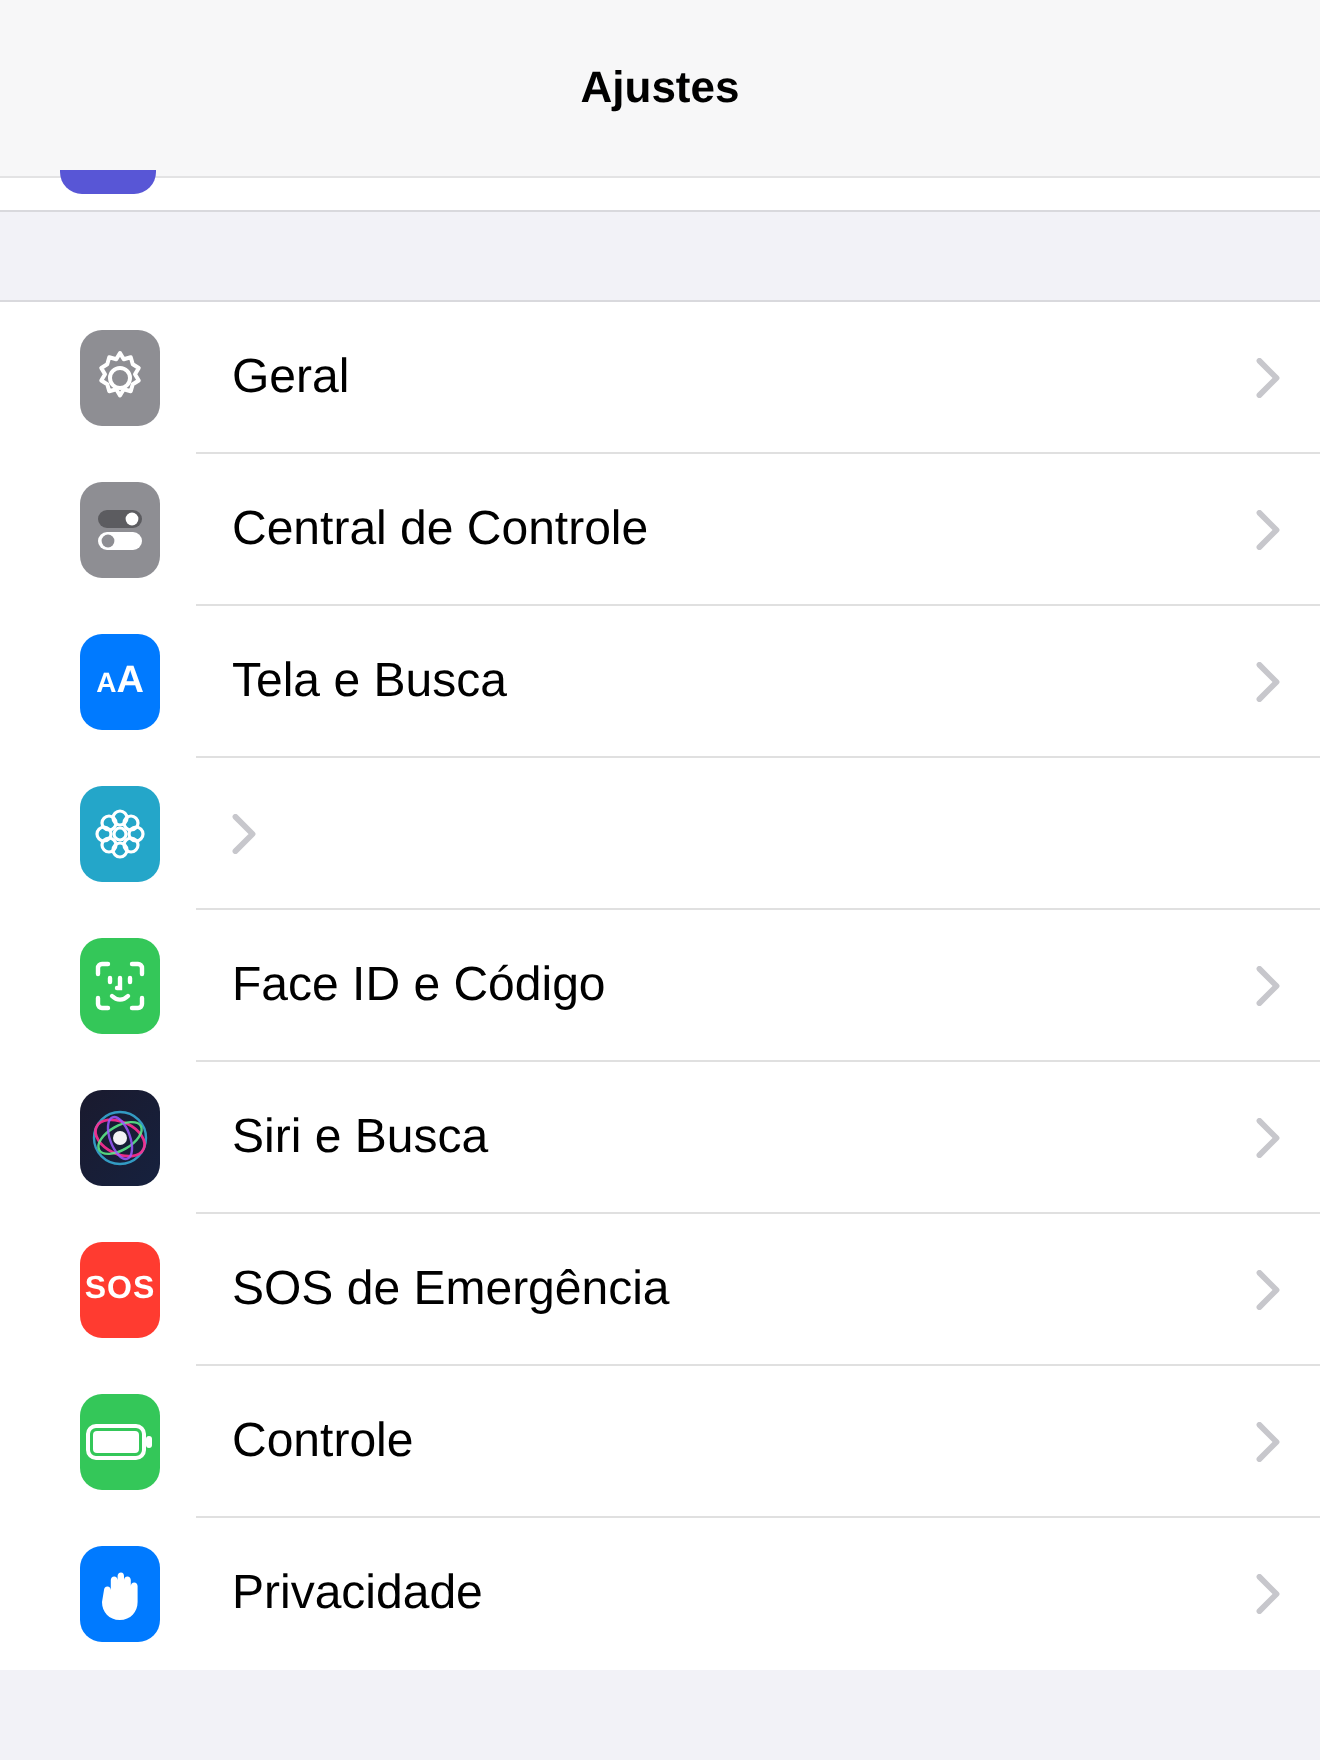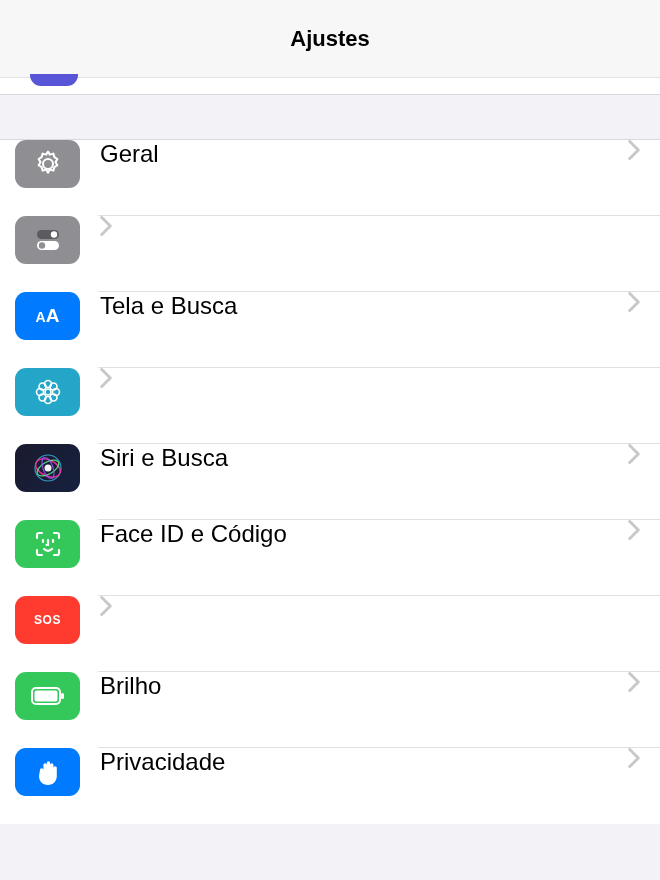--- a/index.html
+++ b/index.html
@@ -4,21 +4,21 @@
   <style>
     * { margin: 0; padding: 0; box-sizing: border-box; }
     body {
       font-family: -apple-system, BlinkMacSystemFont, "Segoe UI", Helvetica, Arial, sans-serif;
       background: #f2f2f7;
       width: 660px;
       height: 880px;
       overflow: hidden;
     }
     .header {
-      height: 78px;
+      height: 89px;
       background: #f7f7f8;
       display: flex;
       align-items: center;
       justify-content: center;
       border-bottom: 1px solid rgba(0,0,0,0.08);
     }
     .header-title {
       font-size: 22px;
       font-weight: 600;
       color: #000;
@@ -44,66 +44,66 @@
       background: #f2f2f7;
       border-top: 1px solid rgba(0,0,0,0.1);
       border-bottom: 1px solid rgba(0,0,0,0.1);
     }
     .section {
       background: #fff;
     }
     .row {
       height: 76px;
       display: flex;
-      align-items: flex-start;
-      padding-left: 15px;
+      align-items: center;
+      padding-left: 40px;
       padding-right: 20px;
       position: relative;
       cursor: pointer;
     }
     .row::after {
       content: "";
       position: absolute;
       bottom: 0;
       left: 98px;
       right: 0;
       height: 1px;
       background: rgba(0,0,0,0.12);
     }
     .row:last-child::after { display: none; }
     .icon-box {
-      width: 65px;
+      width: 40px;
       height: 48px;
       border-radius: 11px;
       display: flex;
       align-items: center;
       justify-content: center;
       flex-shrink: 0;
-      margin-right: 20px;
+      margin-right: 36px;
     }
     .label {
       flex: 1;
       font-size: 24px;
       color: #000;
     }
     .chevron {
       color: #c7c7cc;
       font-size: 22px;
     }
     .chevron svg { display: block; }
     
     .bg-gray { background: #8e8e93; }
     .bg-blue { background: #007aff; }
     .bg-cyan { background: #24a6c9; }
     .bg-green { background: #34c759; }
     .bg-red { background: #ff3b30; }
     .bg-dark { background: linear-gradient(135deg, #1a1a2e 0%, #16213e 100%); }
     .sos-text {
       color: #fff;
-      font-size: 12px;
+      font-size: 16px;
       font-weight: 700;
       letter-spacing: 0.5px;
     }
     .aa-text {
       color: #fff;
       font-size: 19px;
       font-weight: 600;
     }
     .aa-text .small { font-size: 14px; }
     svg { display: block; }
@@ -142,20 +142,21 @@
 
   <div class="row">
     <div class="icon-box bg-gray">
       <svg width="32" height="32" viewBox="0 0 32 32">
         <rect x="5" y="6" width="22" height="9" rx="4.5" fill="#5c5c60"></rect>
         <circle cx="22" cy="10.5" r="3.2" fill="#fff"></circle>
         <rect x="5" y="17" width="22" height="9" rx="4.5" fill="#fff"></rect>
         <circle cx="10" cy="21.5" r="3.2" fill="#8e8e93"></circle>
       </svg>
     </div>
+    <div class="label">Central de Controle</div>
     <div class="chevron">
       <svg width="12" height="20" viewBox="0 0 8 14">
           <path d="M1 1l6 6-6 6" stroke="#c7c7cc" stroke-width="2" fill="none" stroke-linecap="round" stroke-linejoin="round"></path>
         </svg>
     </div>
   </div>
 
   <div class="row">
     <div class="icon-box bg-blue">
       <span class="aa-text"><span class="small">A</span>A</span>
@@ -186,72 +187,73 @@
       </svg>
     </div>
     <div class="chevron">
       <svg width="12" height="20" viewBox="0 0 8 14">
           <path d="M1 1l6 6-6 6" stroke="#c7c7cc" stroke-width="2" fill="none" stroke-linecap="round" stroke-linejoin="round"></path>
         </svg>
     </div>
   </div>
 
   <div class="row">
+    <div class="icon-box bg-green">
+      <svg width="32" height="32" viewBox="0 0 32 32" fill="none" stroke="#fff" stroke-width="2.2" stroke-linecap="round">
+        <path d="M5 10V7a2 2 0 012-2h3M27 10V7a2 2 0 00-2-2h-3M5 22v3a2 2 0 002 2h3M27 22v3a2 2 0 01-2 2h-3"></path>
+        <path d="M11 12v2M21 12v2M16 12v5h-1.5M12 21c1.2 1.2 2.6 1.8 4 1.8s2.8-.6 4-1.8"></path>
+      </svg>
+    </div>
+    <div class="label">Face ID e Código</div>
+    <div class="chevron">
+      <svg width="12" height="20" viewBox="0 0 8 14">
+          <path d="M1 1l6 6-6 6" stroke="#c7c7cc" stroke-width="2" fill="none" stroke-linecap="round" stroke-linejoin="round"></path>
+        </svg>
+    </div>
+  </div>
+
+  <div class="row">
     <div class="icon-box bg-dark">
       <svg width="40" height="40" viewBox="0 0 40 40">
         <circle cx="20" cy="20" r="13" fill="none" stroke="#3fd0ff" stroke-width="1.2" opacity="0.7"></circle>
         <ellipse cx="20" cy="20" rx="13" ry="8" fill="none" stroke="#ff2d92" stroke-width="1.4" opacity="0.9" transform="rotate(25 20 20)"></ellipse>
         <ellipse cx="20" cy="20" rx="12" ry="6" fill="none" stroke="#5ef38c" stroke-width="1.2" opacity="0.85" transform="rotate(-30 20 20)"></ellipse>
         <ellipse cx="20" cy="20" rx="11" ry="5" fill="none" stroke="#9b59ff" stroke-width="1.2" opacity="0.85" transform="rotate(70 20 20)"></ellipse>
         <circle cx="20" cy="20" r="3.5" fill="#fff" opacity="0.95"></circle>
       </svg>
     </div>
     <div class="label">Siri e Busca</div>
     <div class="chevron">
       <svg width="12" height="20" viewBox="0 0 8 14">
           <path d="M1 1l6 6-6 6" stroke="#c7c7cc" stroke-width="2" fill="none" stroke-linecap="round" stroke-linejoin="round"></path>
         </svg>
     </div>
   </div>
 
   <div class="row">
-    <div class="icon-box bg-green">
-      <svg width="32" height="32" viewBox="0 0 32 32" fill="none" stroke="#fff" stroke-width="2.2" stroke-linecap="round">
-        <path d="M5 10V7a2 2 0 012-2h3M27 10V7a2 2 0 00-2-2h-3M5 22v3a2 2 0 002 2h3M27 22v3a2 2 0 01-2 2h-3"></path>
-        <path d="M11 12v2M21 12v2M16 12v5h-1.5M12 21c1.2 1.2 2.6 1.8 4 1.8s2.8-.6 4-1.8"></path>
-      </svg>
-    </div>
-    <div class="label">Face ID e Código</div>
-    <div class="chevron">
-      <svg width="12" height="20" viewBox="0 0 8 14">
-          <path d="M1 1l6 6-6 6" stroke="#c7c7cc" stroke-width="2" fill="none" stroke-linecap="round" stroke-linejoin="round"></path>
-        </svg>
-    </div>
-  </div>
-
-  <div class="row">
     <div class="icon-box bg-red">
       <span class="sos-text">SOS</span>
     </div>
+    <div class="label">SOS de Emergência</div>
     <div class="chevron">
       <svg width="12" height="20" viewBox="0 0 8 14">
           <path d="M1 1l6 6-6 6" stroke="#c7c7cc" stroke-width="2" fill="none" stroke-linecap="round" stroke-linejoin="round"></path>
         </svg>
     </div>
   </div>
 
   <div class="row">
     <div class="icon-box bg-green">
       <svg width="36" height="20" viewBox="0 0 36 20">
         <rect x="2" y="2" width="28" height="16" rx="4" stroke="#fff" stroke-width="2" fill="none"></rect>
         <rect x="4.5" y="4.5" width="23" height="11" rx="2" fill="#fff"></rect>
         <rect x="31" y="7" width="3" height="6" rx="1.5" fill="#fff"></rect>
       </svg>
     </div>
-    <div class="label">Brilho</div>
+    <div class="label">Controle</div>
     <div class="chevron">
       <svg width="12" height="20" viewBox="0 0 8 14">
           <path d="M1 1l6 6-6 6" stroke="#c7c7cc" stroke-width="2" fill="none" stroke-linecap="round" stroke-linejoin="round"></path>
         </svg>
     </div>
   </div>
 
   <div class="row">
     <div class="icon-box bg-blue">
       <svg width="30" height="32" viewBox="0 0 30 32" fill="#fff">

